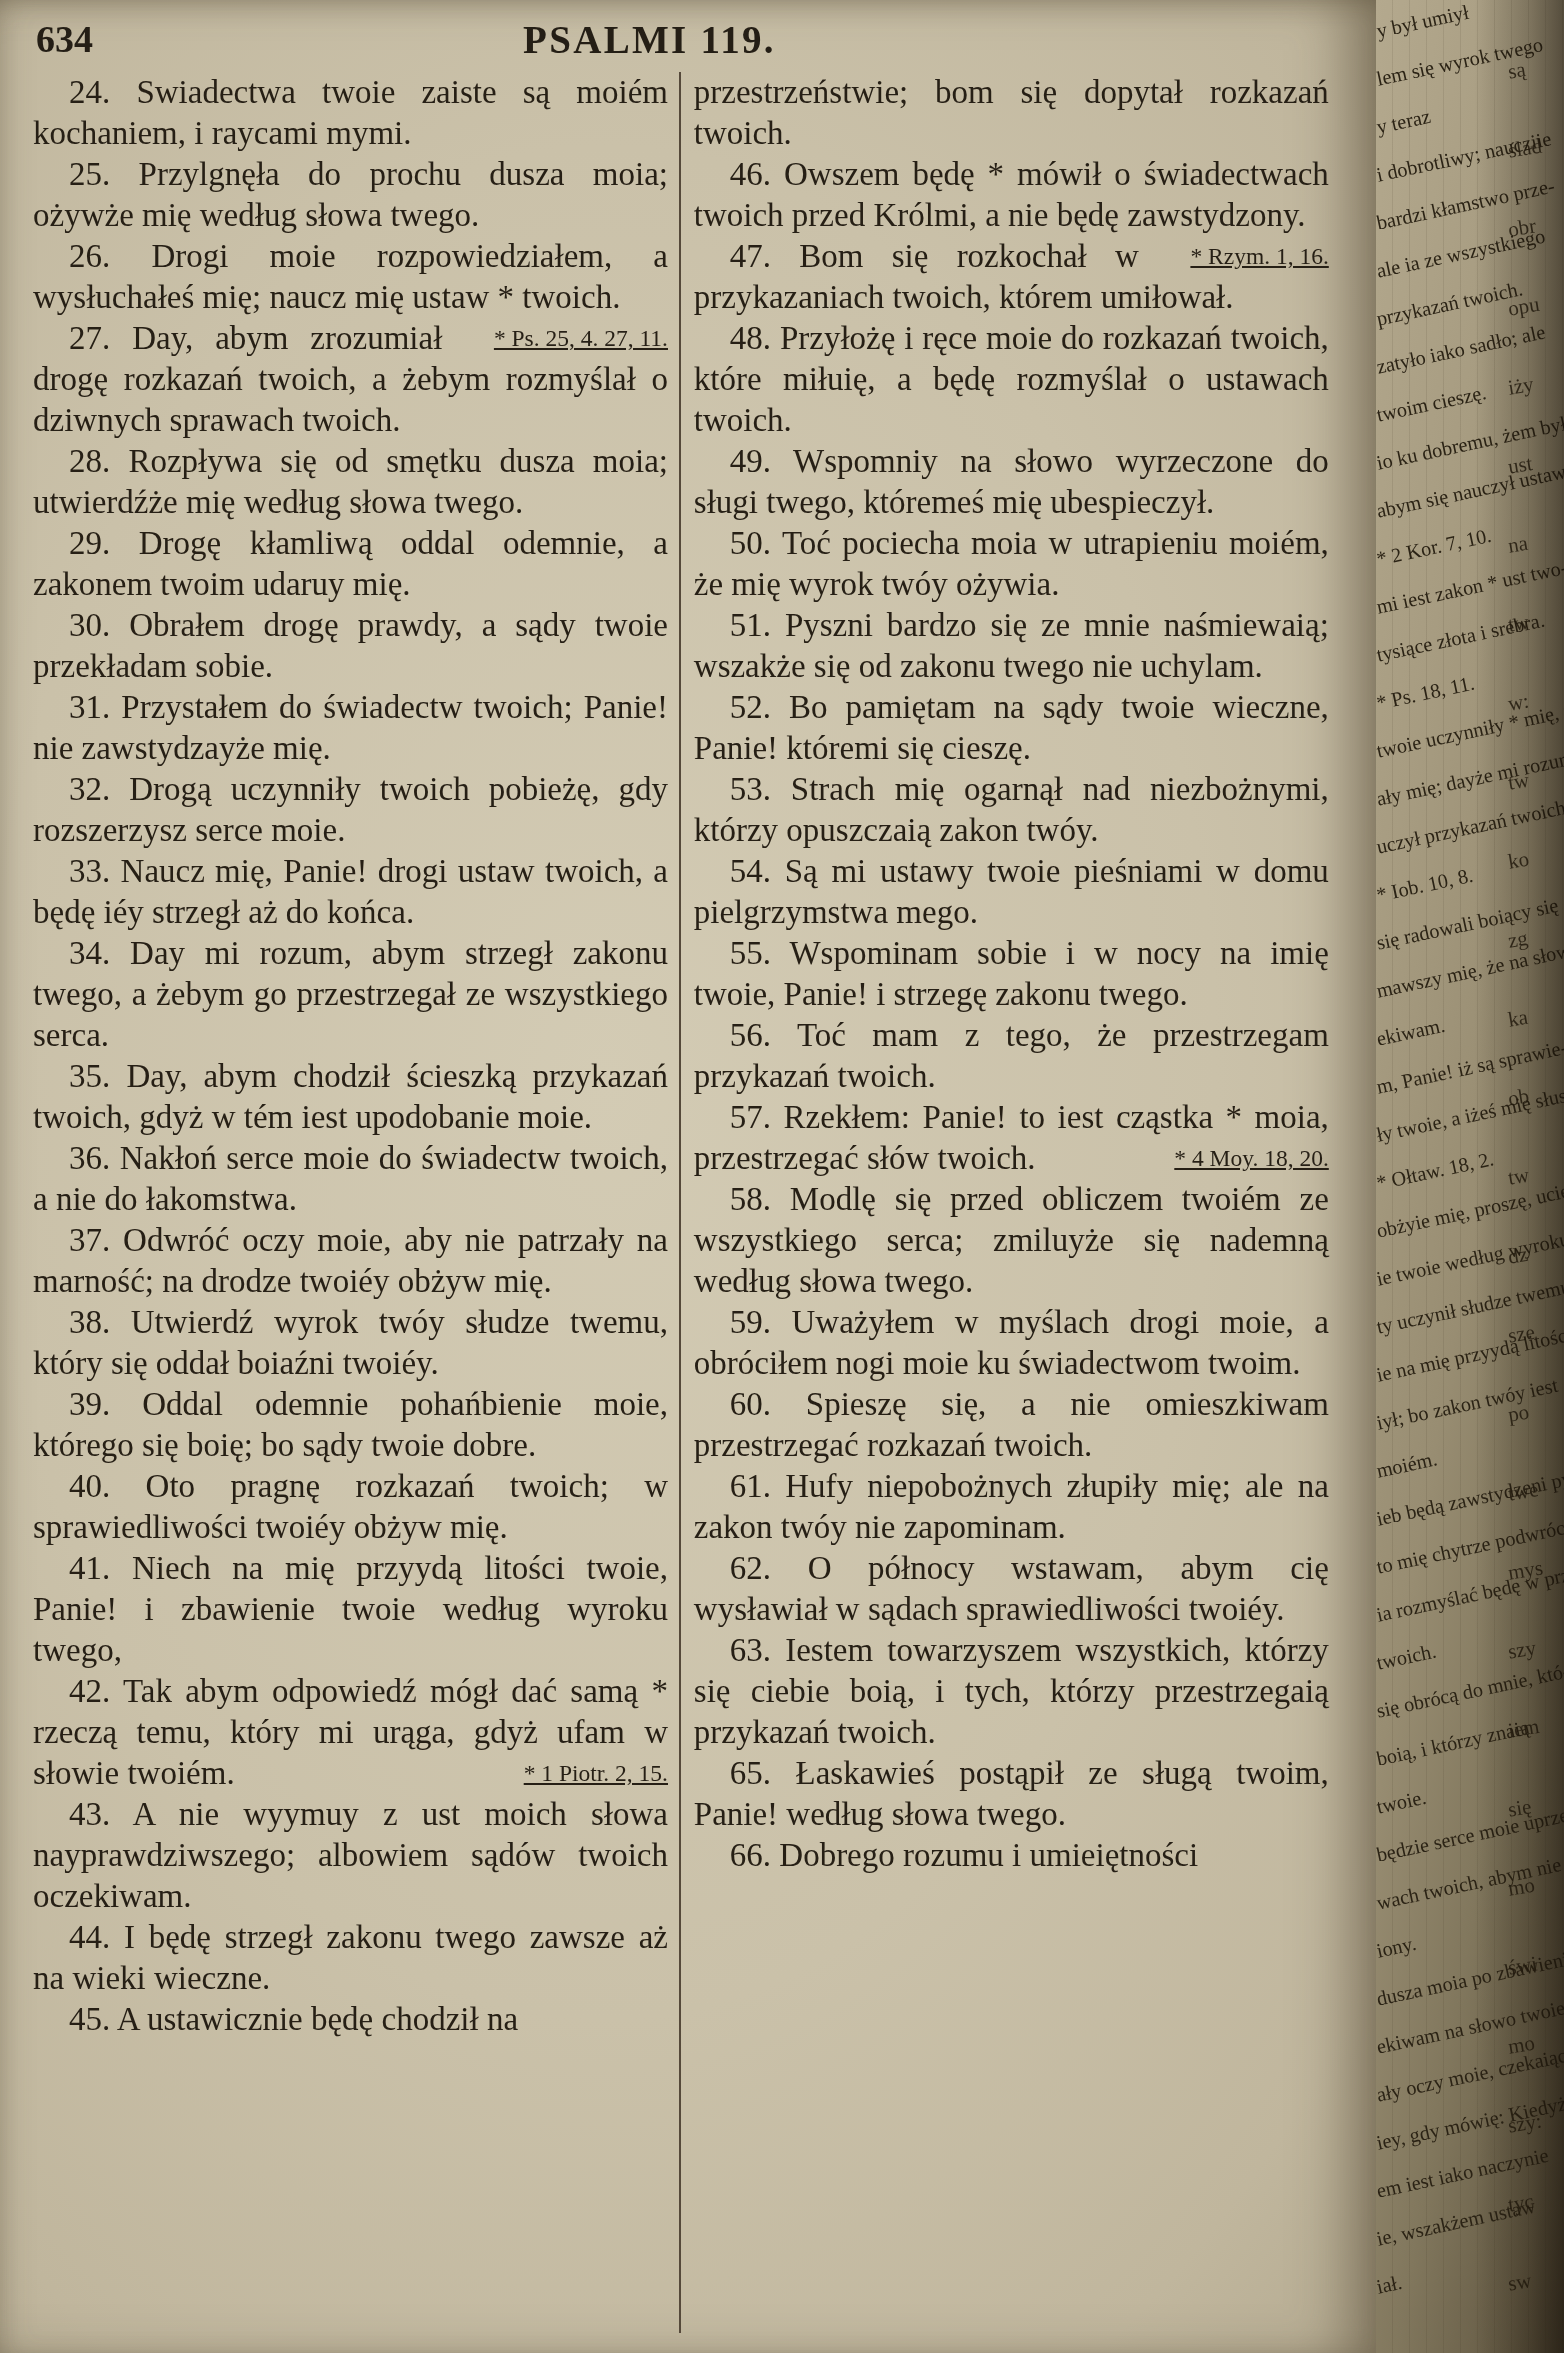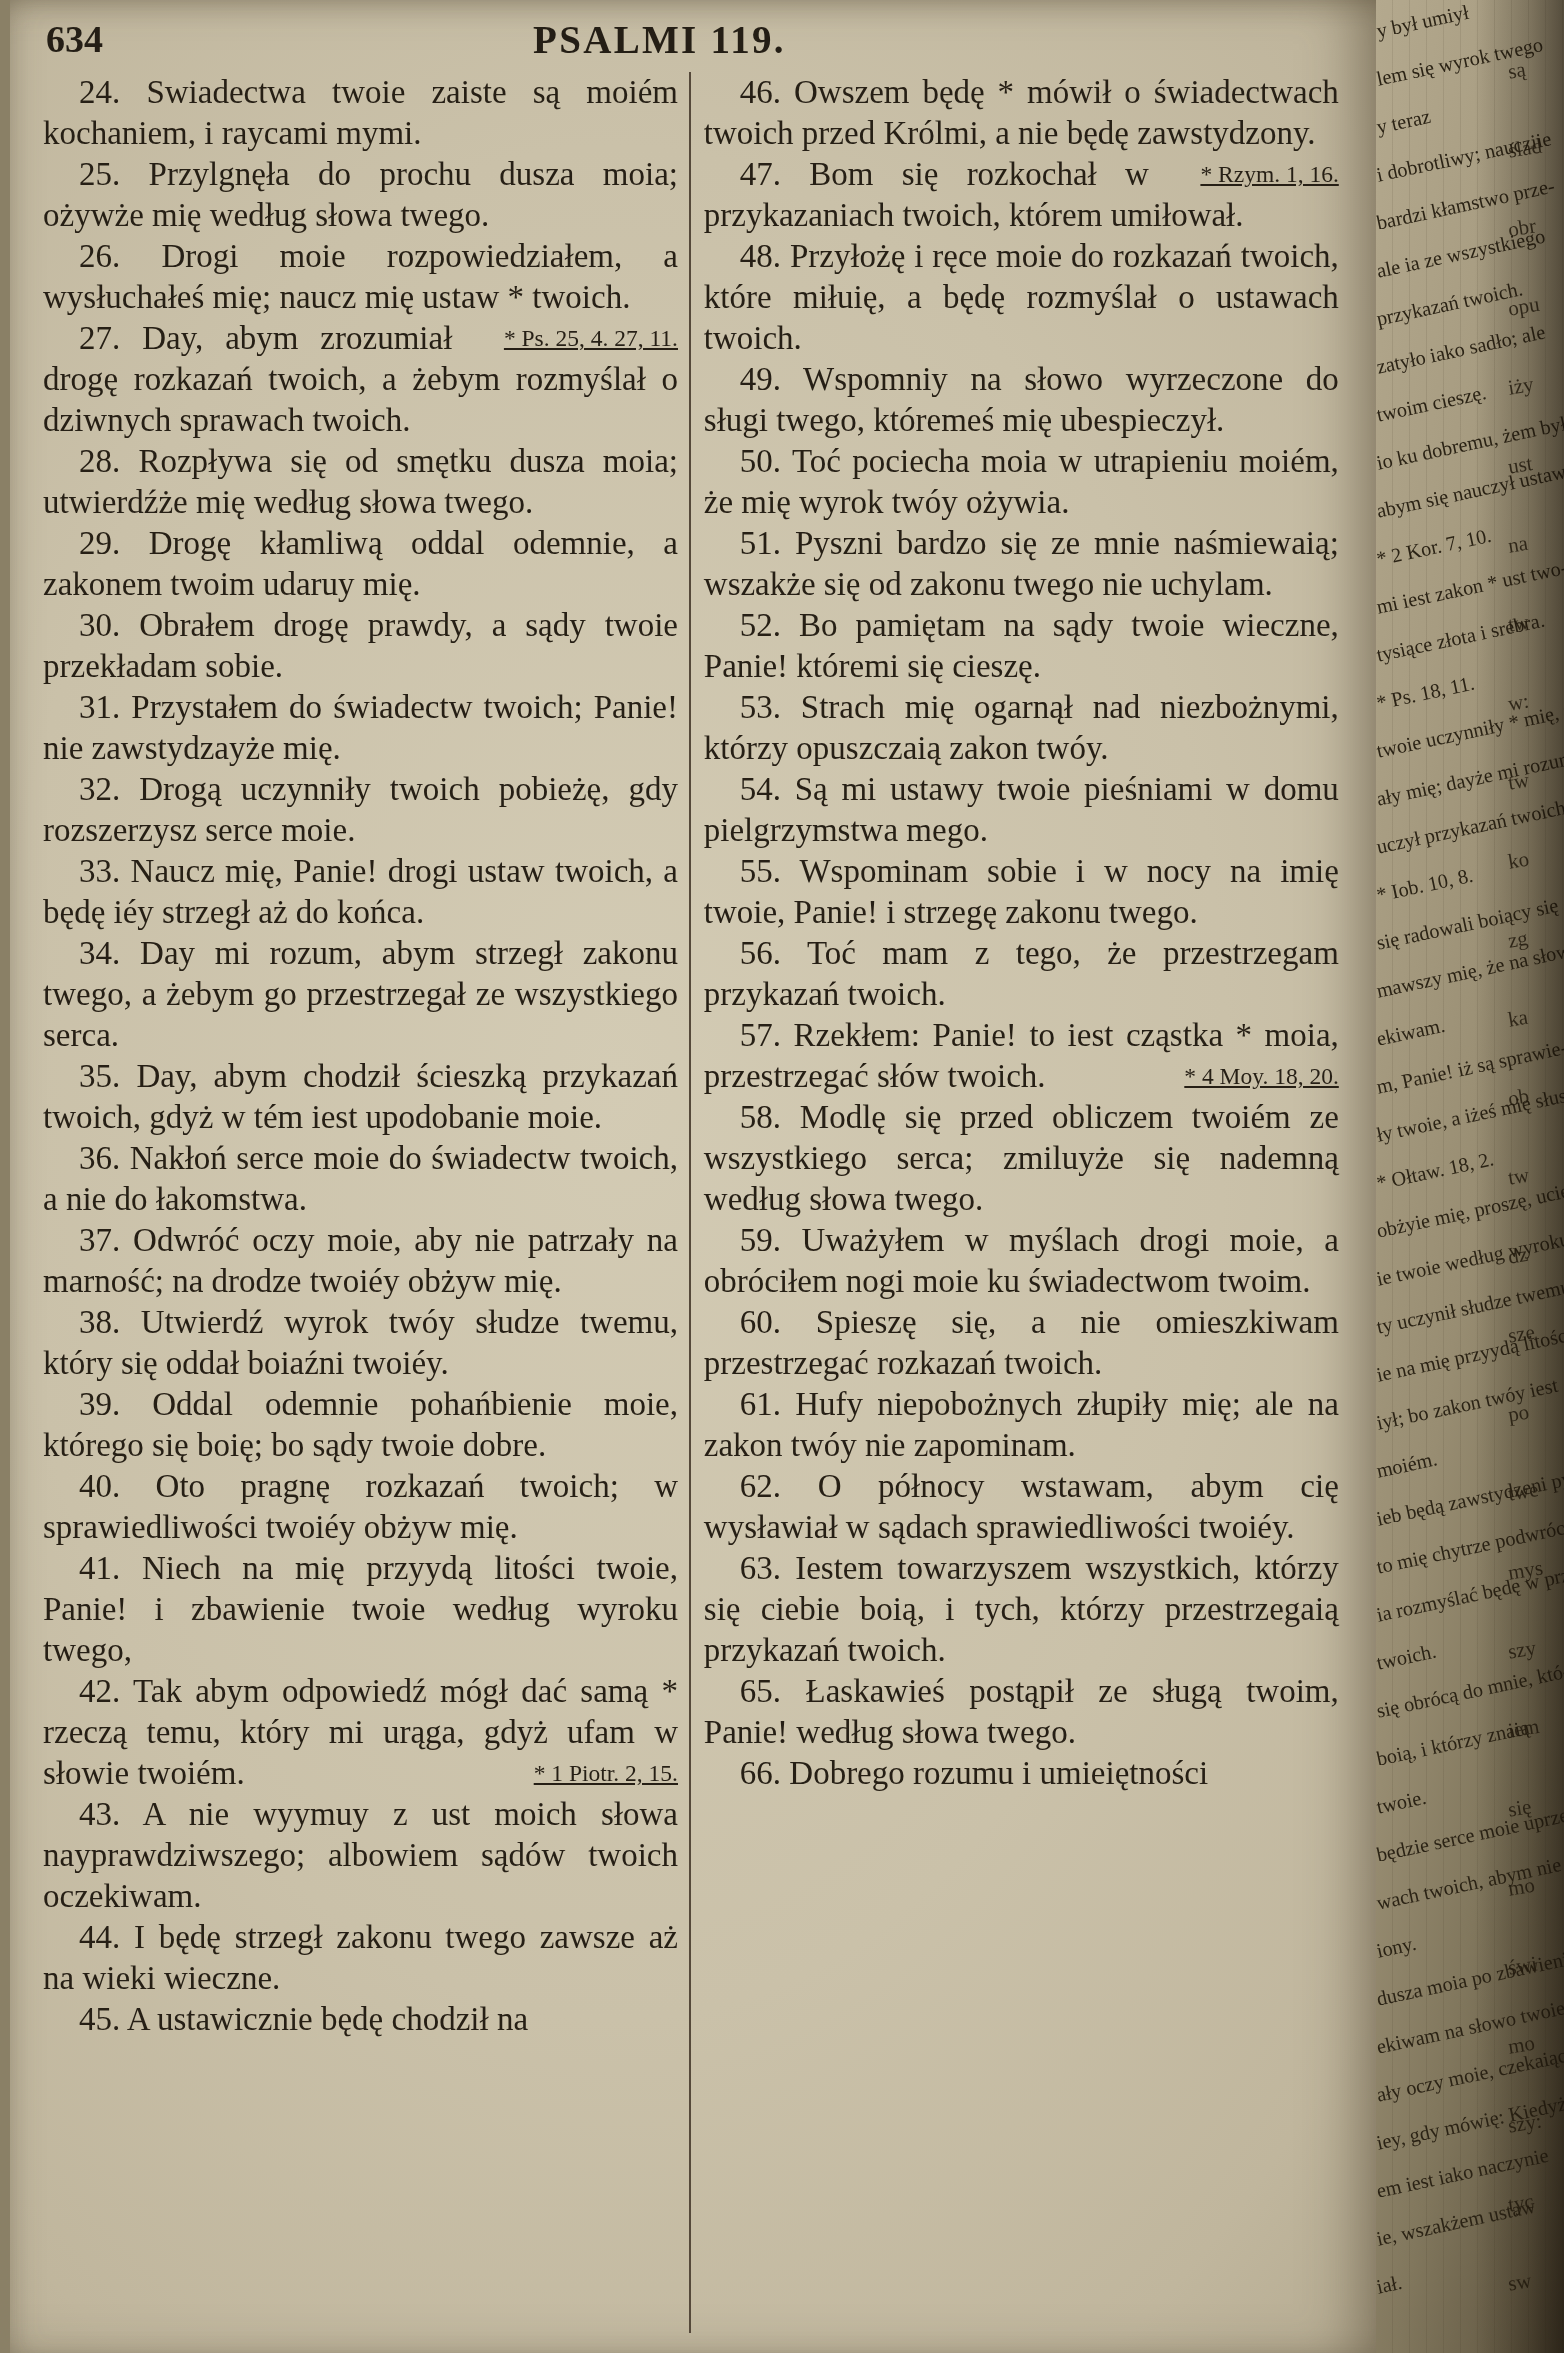--- a/index.html
+++ b/index.html
@@ -8,21 +8,21 @@
   body {
     width: 1565px; height: 2354px;
     position: relative;
     overflow: hidden;
     background: #8a8066;
     font-family: "Liberation Serif", "DejaVu Serif", serif;
   }
 
   
   .main-page {
-    position: absolute; left: 10px; top: 0;
+    position: absolute; left: 0; top: 0;
     width: 1376px; height: 2354px;
     background: radial-gradient(ellipse 1174px 1800px at 44% 46%,
                 #d3cbb4 0%, #cac1a9 52%, #c0b69d 82%, #b2a88e 100%);
     box-shadow: inset -43px 0 55px -17px rgba(70,58,38,0.50),
                 inset 14px 0 35px -14px rgba(70,58,38,0.28),
                 inset 0 11px 31px -14px rgba(70,58,38,0.30);
   }
 
   .header { position: relative; height: 69px; }
   .page-number {
@@ -118,20 +118,21 @@
         <p class="verse"><span class="vnum">39. </span><span class="vtext">Oddal odemnie pohańbienie moie, którego się boię; bo sądy twoie dobre.</span></p>
         <p class="verse"><span class="vnum">40. </span><span class="vtext">Oto pragnę rozkazań twoich; w sprawiedliwości twoiéy obżyw mię.</span></p>
         <p class="verse"><span class="vnum">41. </span><span class="vtext">Niech na mię przyydą litości twoie, Panie! i zbawienie twoie według wyroku twego,</span></p>
         <p class="verse"><span class="vnum">42. </span><span class="vtext">Tak abym odpowiedź mógł dać samą * rzeczą temu, który mi urąga, gdyż ufam w słowie twoiém.</span><span class="vref">* 1 Piotr. 2, 15.</span></p>
         <p class="verse"><span class="vnum">43. </span><span class="vtext">A nie wyymuy z ust moich słowa nayprawdziwszego; albowiem sądów twoich oczekiwam.</span></p>
         <p class="verse"><span class="vnum">44. </span><span class="vtext">I będę strzegł zakonu twego zawsze aż na wieki wieczne.</span></p>
         <p class="verse"><span class="vnum">45. </span><span class="vtext">A ustawicznie będę chodził na</span></p>
       </div>
     <div class="col-divider"></div>
     <div class="col">
+        <p class="verse cont"><span class="vtext">przestrzeństwie; bom się dopytał rozkazań twoich.</span></p>
         <p class="verse"><span class="vnum">46. </span><span class="vtext">Owszem będę * mówił o świadectwach twoich przed Królmi, a nie będę zawstydzony.</span><span class="vref">* Rzym. 1, 16.</span></p>
         <p class="verse"><span class="vnum">47. </span><span class="vtext">Bom się rozkochał w przykazaniach twoich, którem umiłował.</span></p>
         <p class="verse"><span class="vnum">48. </span><span class="vtext">Przyłożę i ręce moie do rozkazań twoich, które miłuię, a będę rozmyślał o ustawach twoich.</span></p>
         <p class="verse"><span class="vnum">49. </span><span class="vtext">Wspomniy na słowo wyrzeczone do sługi twego, któremeś mię ubespieczył.</span></p>
         <p class="verse"><span class="vnum">50. </span><span class="vtext">Toć pociecha moia w utrapieniu moiém, że mię wyrok twóy ożywia.</span></p>
         <p class="verse"><span class="vnum">51. </span><span class="vtext">Pyszni bardzo się ze mnie naśmiewaią; wszakże się od zakonu twego nie uchylam.</span></p>
         <p class="verse"><span class="vnum">52. </span><span class="vtext">Bo pamiętam na sądy twoie wieczne, Panie! któremi się cieszę.</span></p>
         <p class="verse"><span class="vnum">53. </span><span class="vtext">Strach mię ogarnął nad niezbożnymi, którzy opuszczaią zakon twóy.</span></p>
         <p class="verse"><span class="vnum">54. </span><span class="vtext">Są mi ustawy twoie pieśniami w domu pielgrzymstwa mego.</span></p>
         <p class="verse"><span class="vnum">55. </span><span class="vtext">Wspominam sobie i w nocy na imię twoie, Panie! i strzegę zakonu twego.</span></p>

